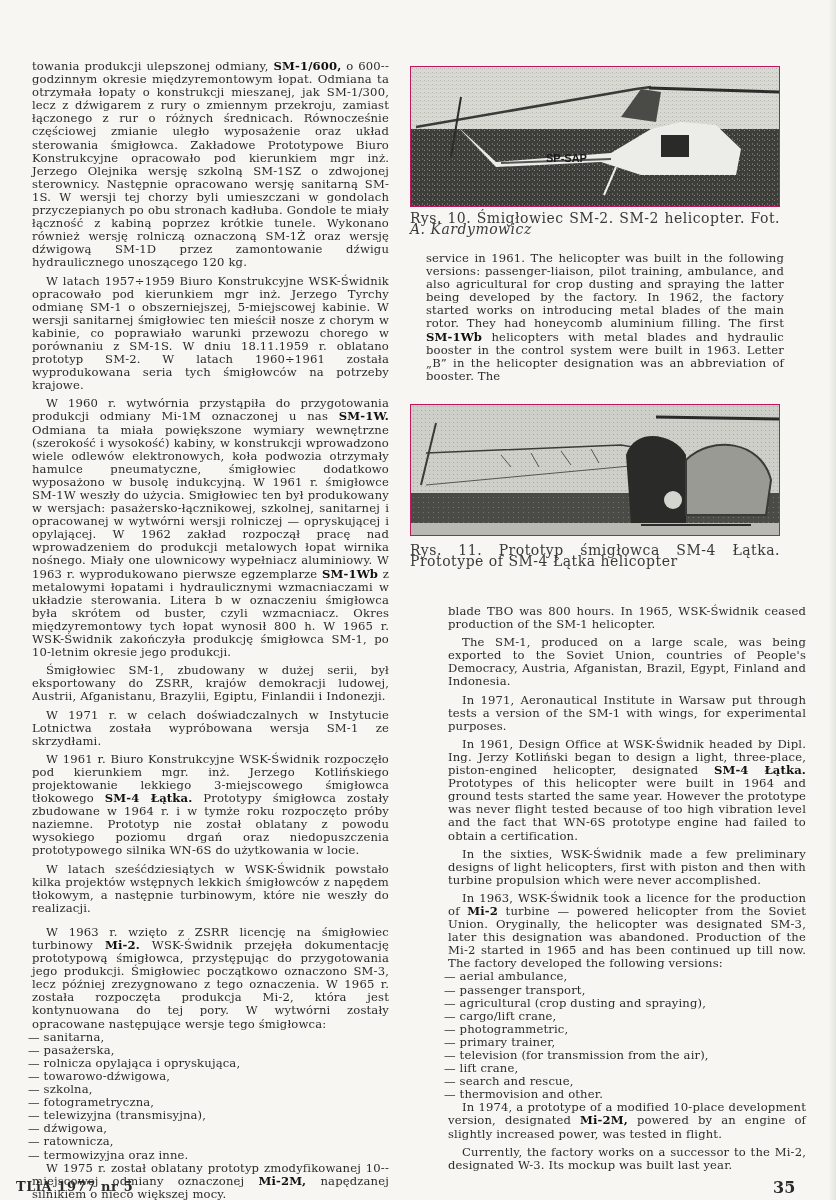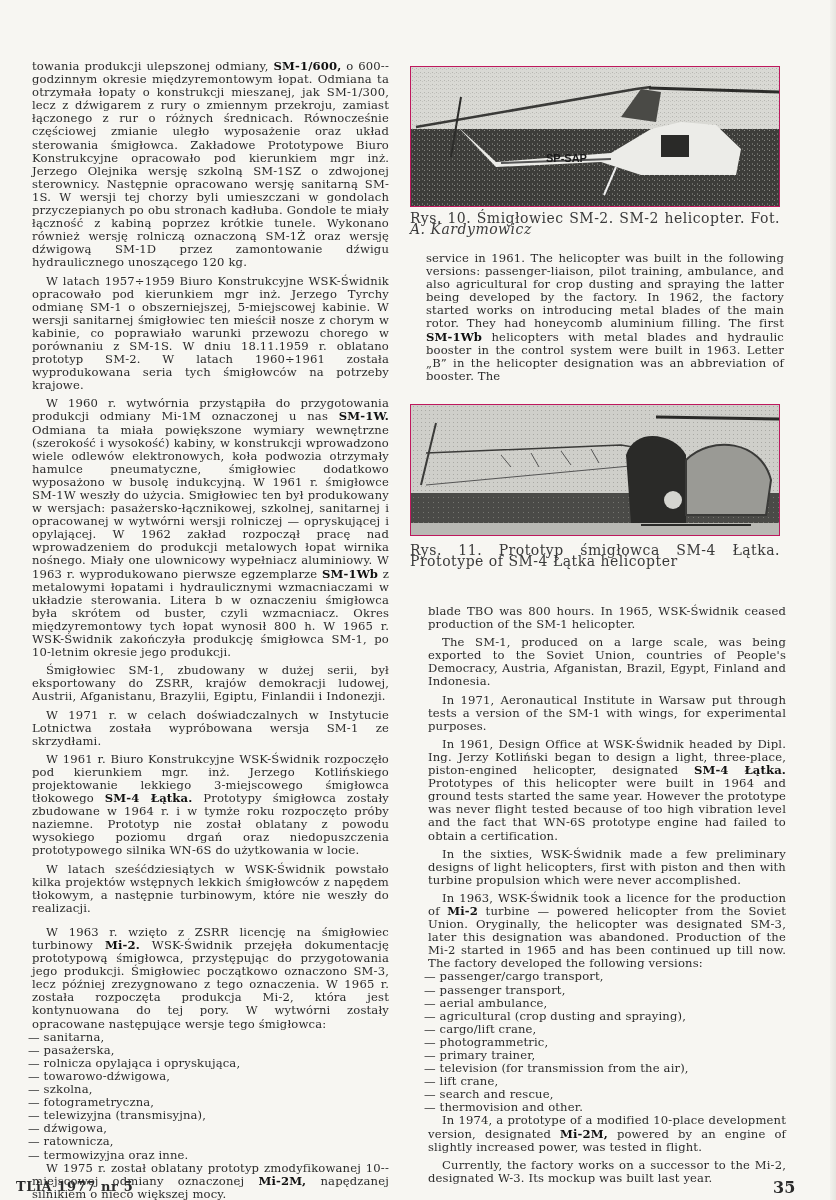--- a/index.html
+++ b/index.html
@@ -11,21 +11,21 @@
   }
   .col {
     position: absolute;
     font-size: 11.6px;
     line-height: 13.1px;
     text-align: justify;
     letter-spacing: 0.15px;
   }
   .col-left { left: 16px; top: 60px; width: 373px; }
   .col-right-top { left: 410px; top: 252px; width: 374px; }
-  .col-right-bottom { left: 412px; top: 605px; width: 374px; }
+  .col-right-bottom { left: 432px; top: 605px; width: 374px; }
   .para { margin: 0 0 5px 16px; text-indent: 14px; }
   .para.noindent { text-indent: 0; }
   .para.tight { margin-bottom: 0; }
   .gap { height: 6px; }
   ul.dash { list-style: none; margin: 0; padding: 0 0 0 12px; }
   ul.dash li::before { content: "\2014\00a0"; }
   b { font-weight: bold; color: #111; }
   .photo {
     position: absolute; overflow: hidden;
     background: #8f8f8a; border: 1px solid #be185d;
@@ -144,23 +144,22 @@
 <div class="caption cap2">Rys. 11. Prototyp śmigłowca SM-4 Łątka. Prototype of SM-4 Łątka helicopter</div>
 
 <div class="col col-right-bottom">
   <p class="para noindent">blade TBO was 800 hours. In 1965, WSK-Świdnik ceased production of the SM-1 helicopter.</p>
   <p class="para">The SM-1, produced on a large scale, was being exported to the Soviet Union, countries of People's Democracy, Austria, Afganistan, Brazil, Egypt, Finland and Indonesia.</p>
   <p class="para">In 1971, Aeronautical Institute in Warsaw put through tests a version of the SM-1 with wings, for experimental purposes.</p>
   <p class="para"><span>In 1961, Design Office at WSK-Świdnik headed by Dipl. Ing. Jerzy Kotliński began to design a light, three-place, piston-engined helicopter, designated </span><b>SM-4 Łątka.</b><span> Prototypes of this helicopter were built in 1964 and ground tests started the same year. However the prototype was never flight tested because of too high vibration level and the fact that WN-6S prototype engine had failed to obtain a certification.</span></p>
   <p class="para">In the sixties, WSK-Świdnik made a few preliminary designs of light helicopters, first with piston and then with turbine propulsion which were never accomplished.</p>
   <p class="para tight"><span>In 1963, WSK-Świdnik took a licence for the production of </span><b>Mi-2</b><span> turbine — powered helicopter from the Soviet Union. Oryginally, the helicopter was designated SM-3, later this designation was abandoned. Production of the Mi-2 started in 1965 and has been continued up till now. The factory developed the following versions:</span></p>
   <ul class="dash">
-    <li>passenger/cargo transport,</li>
+    <li>aerial ambulance,</li>
     <li>passenger transport,</li>
-    <li>aerial ambulance,</li>
     <li>agricultural (crop dusting and spraying),</li>
     <li>cargo/lift crane,</li>
     <li>photogrammetric,</li>
     <li>primary trainer,</li>
     <li>television (for transmission from the air),</li>
     <li>lift crane,</li>
     <li>search and rescue,</li>
     <li>thermovision and other.</li>
   </ul>
   <p class="para"><span>In 1974, a prototype of a modified 10-place development version, designated </span><b>Mi-2M,</b><span> powered by an engine of slightly increased power, was tested in flight.</span></p>

